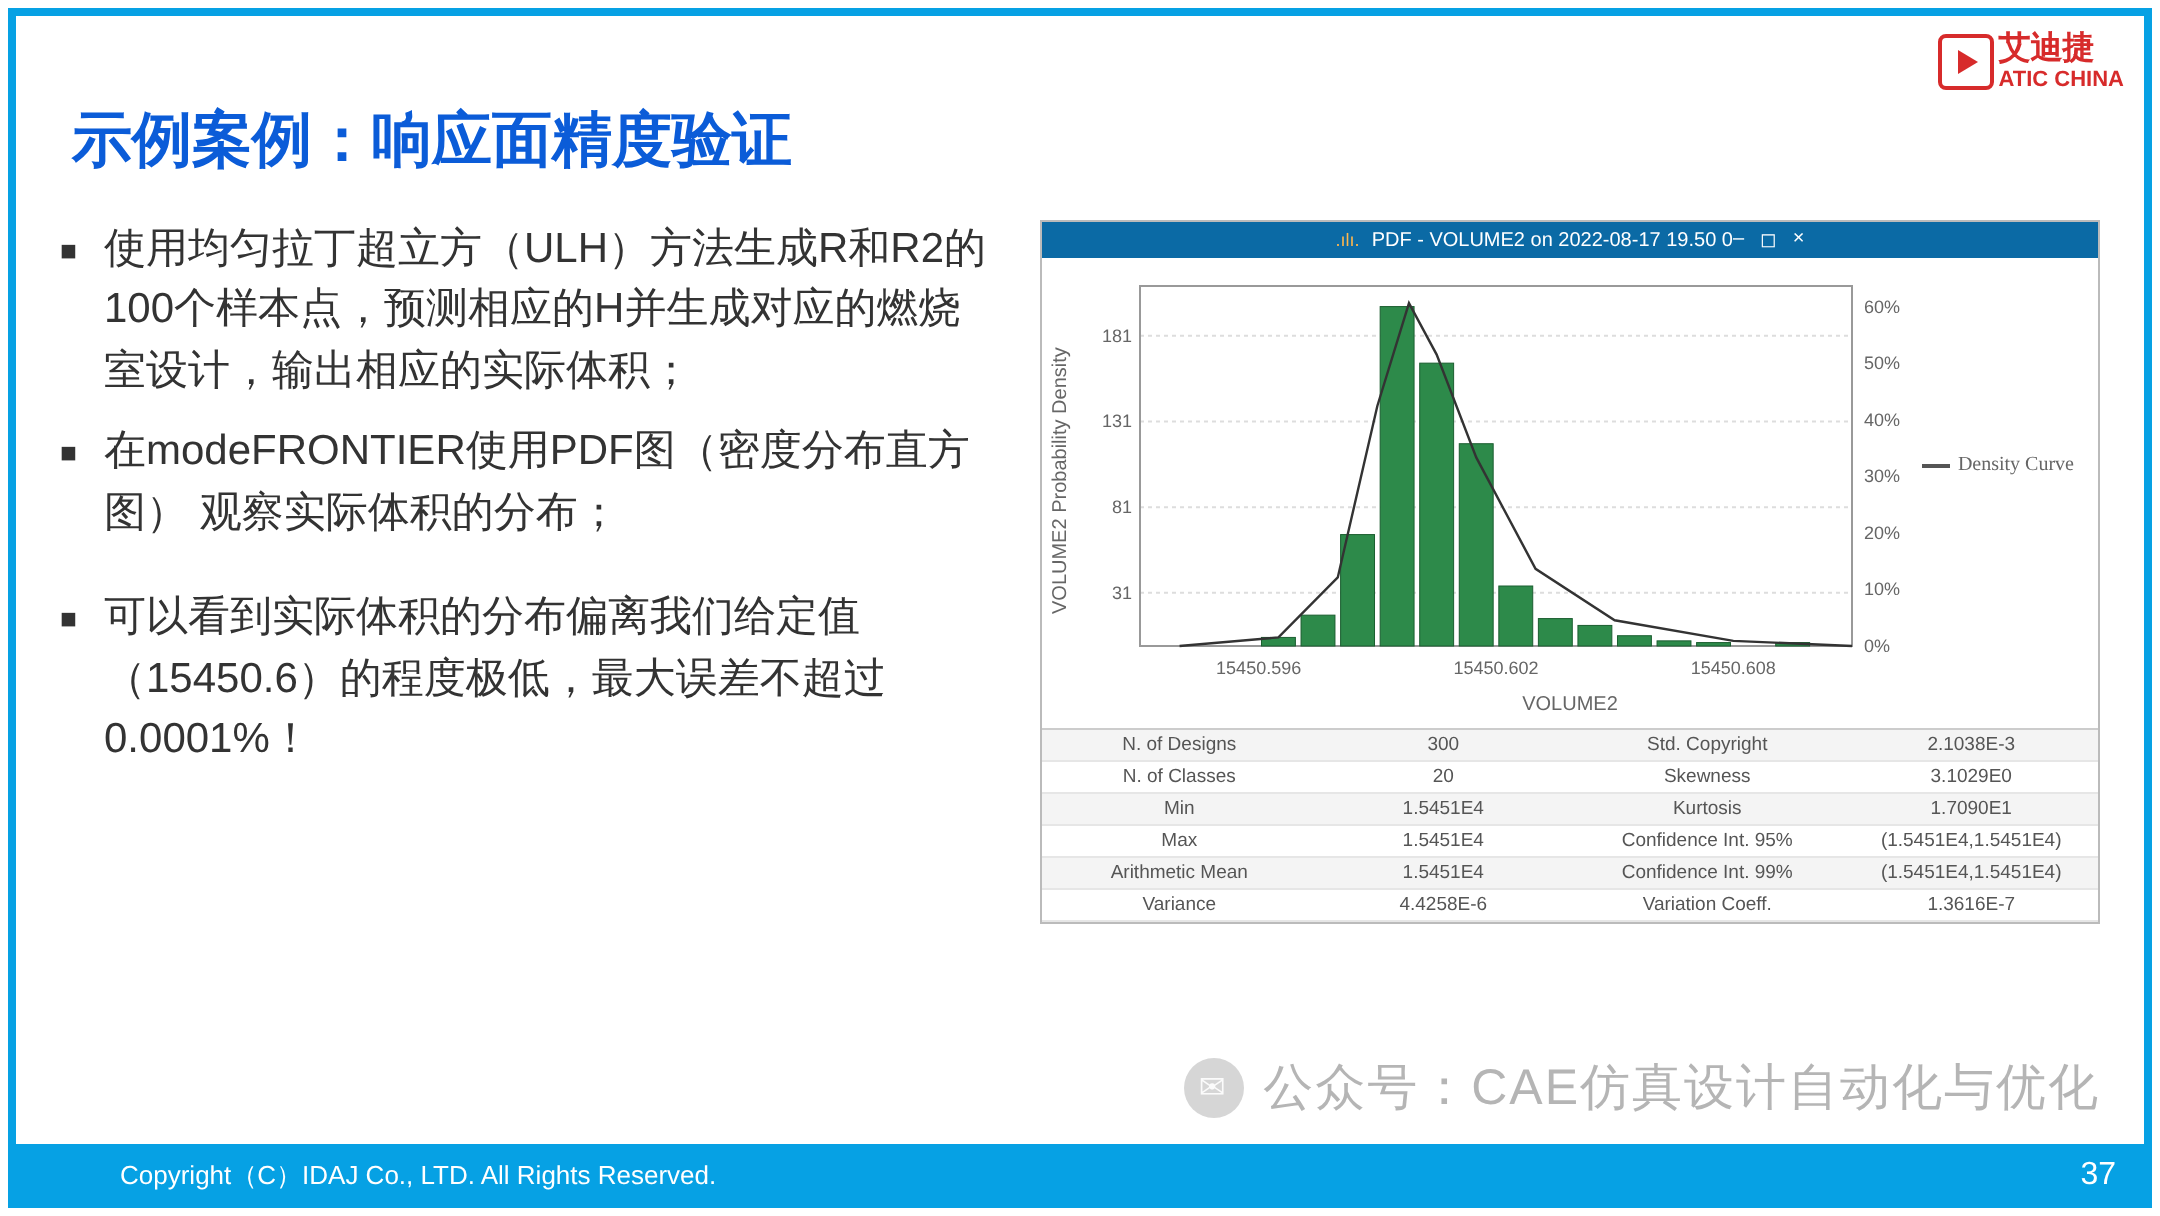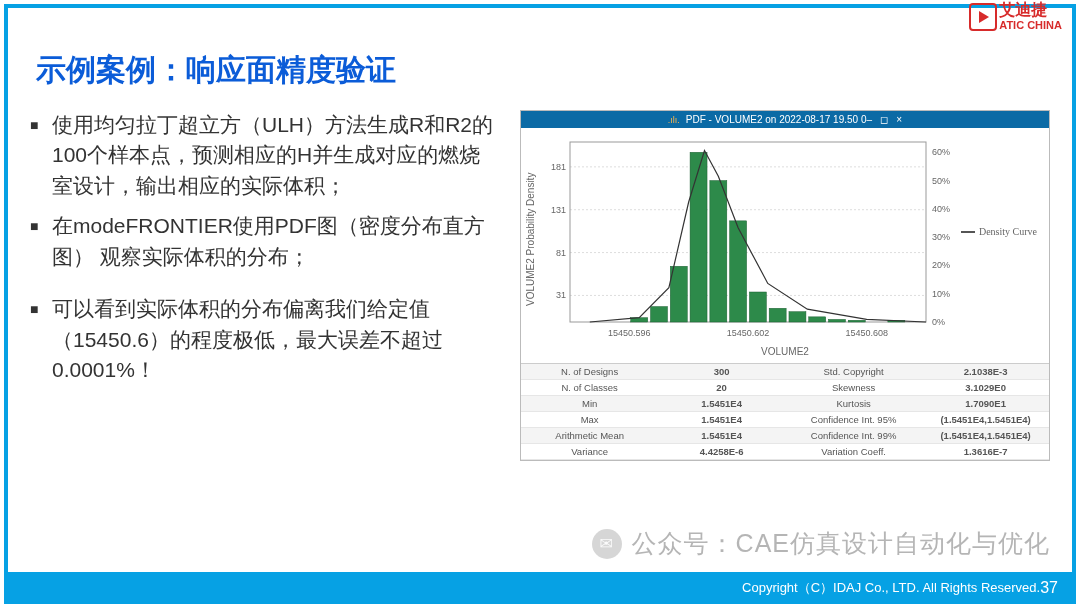--- a/index.html
+++ b/index.html
@@ -1,19 +1,19 @@
 <!DOCTYPE html>
 <html><head>
 <meta charset="utf-8">
 <style>
   * { box-sizing: border-box; margin: 0; padding: 0; }
   html, body { width: 1080px; height: 608px; font-family: "Microsoft YaHei", Arial, sans-serif; overflow: hidden; }
   .slide { position: relative; width: 1080px; height: 608px; background: #fff; }
   .border { position: absolute; left: 4px; top: 4px; right: 4px; bottom: 4px; border: 4px solid #06a1e4; }
-  .logo { position: absolute; right: 18px; top: 1px; display: flex; align-items: flex-end; gap: 2px; }
+  .logo { position: absolute; right: 18px; top: 16px; display: flex; align-items: center; gap: 2px; }
   .logo-mark { width: 28px; height: 28px; border: 2px solid #d72b2b; border-radius: 4px; position: relative; display:flex; align-items:center; justify-content:center;}
   .logo-mark::before { content:''; position:absolute; width:0; height:0; border-left:10px solid #d72b2b; border-top:6px solid transparent; border-bottom:6px solid transparent; left:8px;}
   .logo-text { font-size: 11px; line-height: 1.1; color: #d72b2b; font-weight: 700; }
   .logo-text .cn { font-size: 16px; }
   .title { position: absolute; left: 36px; top: 50px; color: #0b5cd8; font-size: 30px; font-weight: 700; }
   .content { position: absolute; left: 30px; top: 110px; width: 470px; color: #333; font-size: 21px; line-height: 1.45; }
   .content ul { list-style: none; }
   .content li { display: flex; margin-bottom: 10px; }
   .content li.gap { margin-top: 22px; }
   .bullet { flex: 0 0 22px; font-size: 14px; line-height: 30px; color:#333;}
@@ -27,24 +27,24 @@
   .plot { flex:1; position:relative; }
   svg { display:block; }
   .xlab { text-align:center; font-size:10px; color:#666; padding:2px 0 6px;}
   .legend { position:absolute; right:8px; top: 44%; font-size:10px; color:#666; display:flex; align-items:center; gap:4px;font-family:Liberation Serif, serif;}
   .legend-line { width:14px; height:2px; background:#555;}
   .stats { border-top:1px solid #ccc; }
   .stats-row { display:flex; border-bottom:1px solid #e6e6e6; font-size:9.5px; color:#555;align-items:center;}
   .stats-row:nth-child(odd){ background:#f4f4f4;}
   .stats-cell { padding:2px 4px; text-align:center;}
   .sc-label { flex: 0 0 26%;}
-  .sc-val { flex: 0 0 24%; font-weight: bold;}
+  .sc-val { flex: 0 0 24%;}
   .watermark { position:absolute; right: 30px; bottom: 48px; color: rgba(120,120,120,0.55); font-size: 25px; letter-spacing: 1px; display:flex; align-items:center; gap:10px;}
   .wm-icon { width:30px; height:30px; border-radius:50%; background: rgba(120,120,120,0.3); display:flex; align-items:center; justify-content:center; color:rgba(255,255,255,0.9); font-size:16px;}
-  .footer { position:absolute; left:4px; right:4px; bottom:4px; height:32px; background:#06a1e4; color:#fff; display:flex; align-items:center; justify-content:flex-end; padding:0 18px 0 56px; font-size:13px;}
+  .footer { position:absolute; left:4px; right:4px; bottom:4px; height:32px; background:#06a1e4; color:#fff; display:flex; align-items:center; justify-content:space-between; padding:0 18px 0 56px; font-size:13px;}
   .footer .pageno { font-size:16px; }
 </style>
 </head>
 <body>
 
 <div class="slide">
   <div class="border"></div>
 
   <div class="logo">
     <div class="logo-mark"></div>

